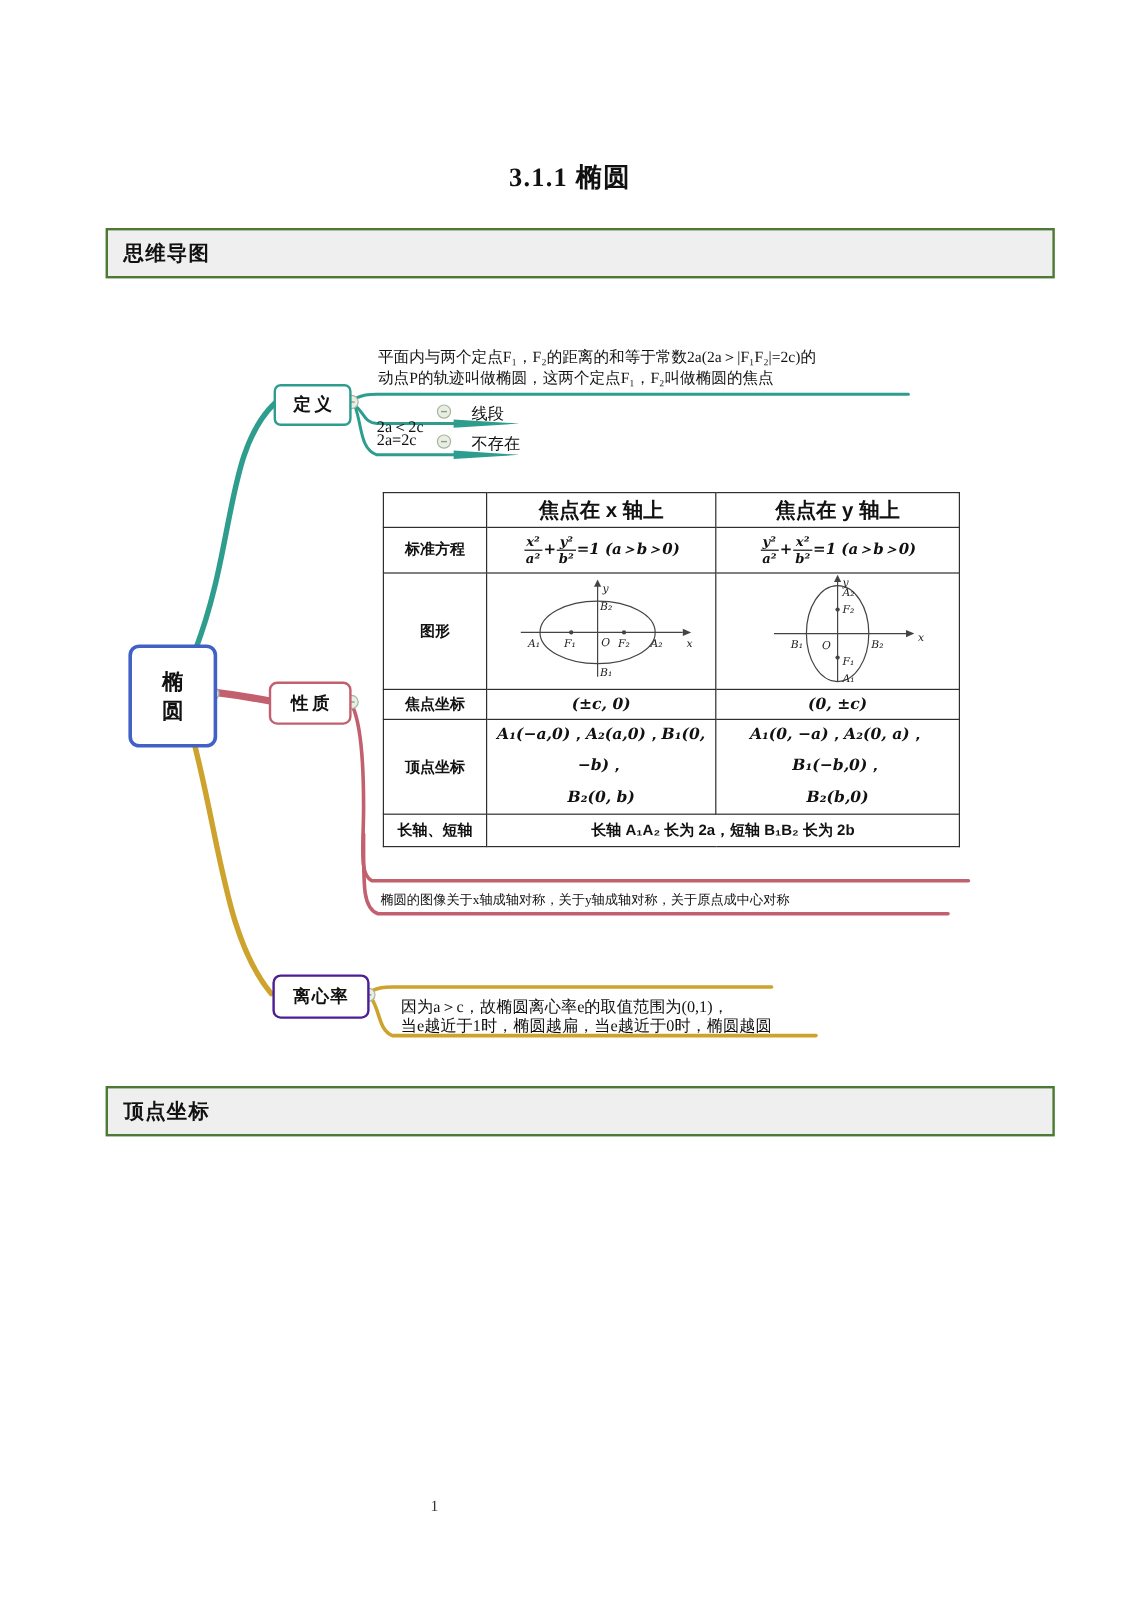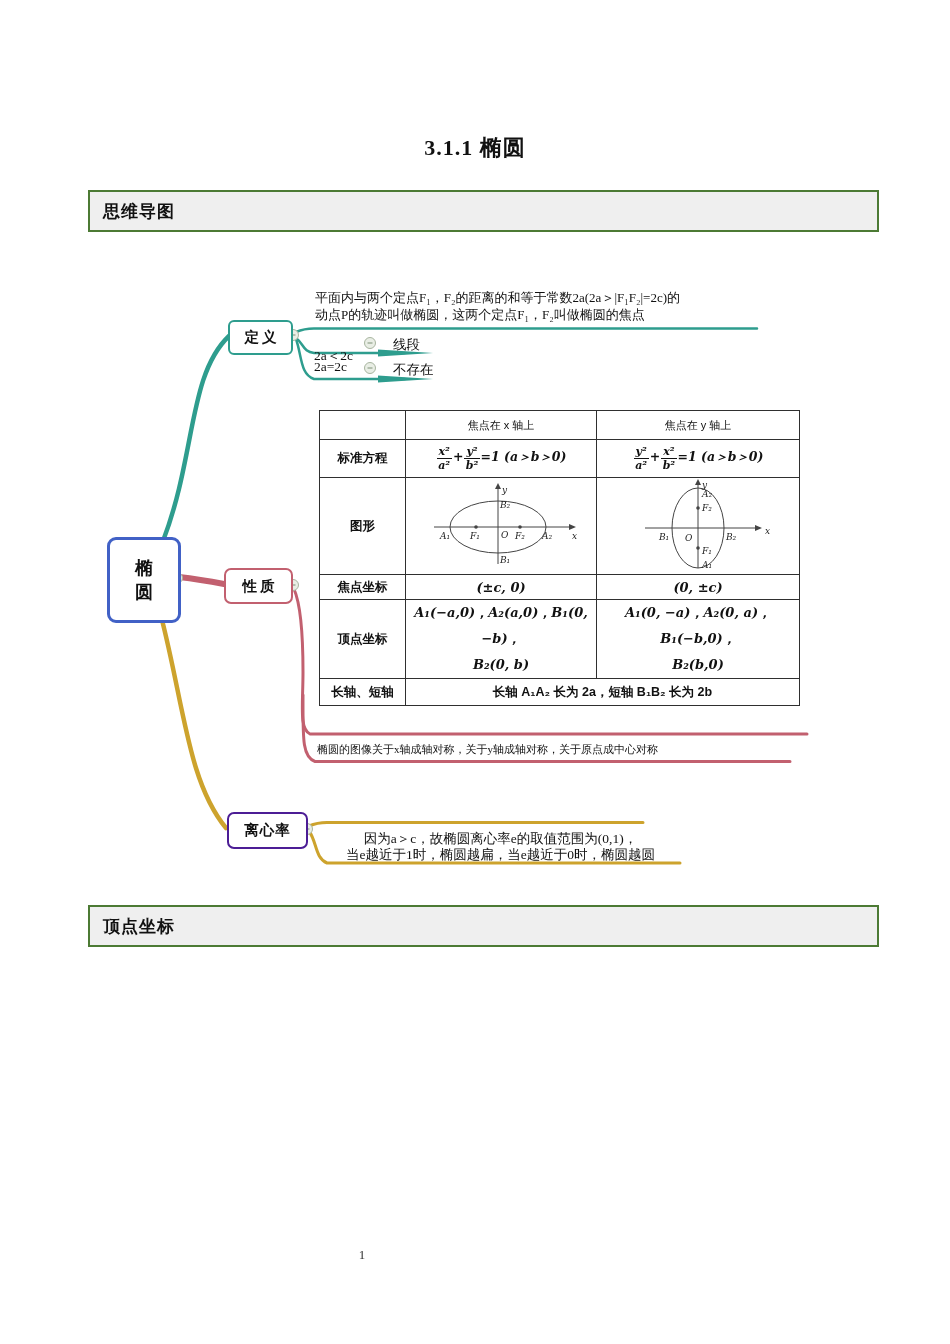--- a/index.html
+++ b/index.html
@@ -20,30 +20,30 @@
         font-size:14.5px;letter-spacing:3px;text-indent:3px;}
   .node-prop{left:224px;top:568px;width:65px;height:32px;border:2px solid #c2606f;border-radius:7px;
         font-size:14.5px;letter-spacing:3px;text-indent:3px;}
   .node-ecc{left:227px;top:812px;width:77px;height:33px;border:2px solid #4c1d95;border-radius:7px;
         font-size:14.5px;letter-spacing:1px;}
   .deftext{position:absolute;left:315px;top:290px;width:455px;font-size:13px;line-height:16.5px;}
   .case-cond{position:absolute;font-size:13.5px;}
   .case-res{position:absolute;font-size:13.5px;}
   .note-text{position:absolute;left:317px;top:742px;width:480px;font-size:11px;}
   .ecc-def{position:absolute;left:335px;top:794px;font-size:13.5px;font-weight:bold;}
-  .ecc-range{position:absolute;left:346px;top:831px;font-size:13.5px;line-height:15.5px;text-align:center;}
+  .ecc-range{position:absolute;left:334px;top:831px;font-size:13.5px;line-height:15.5px;}
   .frac{display:inline-block;text-align:center;vertical-align:-0.65em;line-height:1;margin:0 1px;
         font-family:"DejaVu Serif",serif;font-style:italic;}
   .frac .fn{display:block;border-bottom:1.2px solid #111;padding:0 2px 1px;}
   .frac .fd{display:block;padding-top:1px;}
   .mtable{position:absolute;left:319px;top:410px;width:480px;border-collapse:collapse;
         table-layout:fixed;font-size:13px;}
   .mtable td{border:1px solid #2f2f2f;text-align:center;vertical-align:middle;padding:0 2px;overflow:hidden;}
   .lbl{font-family:"Liberation Sans",sans-serif;font-weight:bold;font-size:12.5px;}
-  .hcell{font-family:"Liberation Sans",sans-serif;font-weight:normal;font-size:11px;}
+  .hcell{font-family:"Liberation Sans",sans-serif;font-weight:bold;font-size:17px;}
   .math{font-family:"DejaVu Serif",serif;font-style:italic;font-weight:600;font-size:13px;}
   .mixed{font-family:"Liberation Sans",sans-serif;font-weight:bold;font-size:12.5px;}
   .eqcell{font-family:"DejaVu Serif",serif;font-style:italic;font-weight:600;font-size:12.5px;}
   .eqcell .frac{font-size:11px;vertical-align:-0.7em;}
   .ecc-def .frac{font-size:10.5px;vertical-align:-0.55em;}
   .two-line{line-height:26px;}
   .pageno{position:absolute;left:350px;top:1247px;width:24px;text-align:center;
         font-size:13px;color:#333;}
   svg text{font-family:"DejaVu Serif",serif;font-style:italic;fill:#222;}
 </style>

